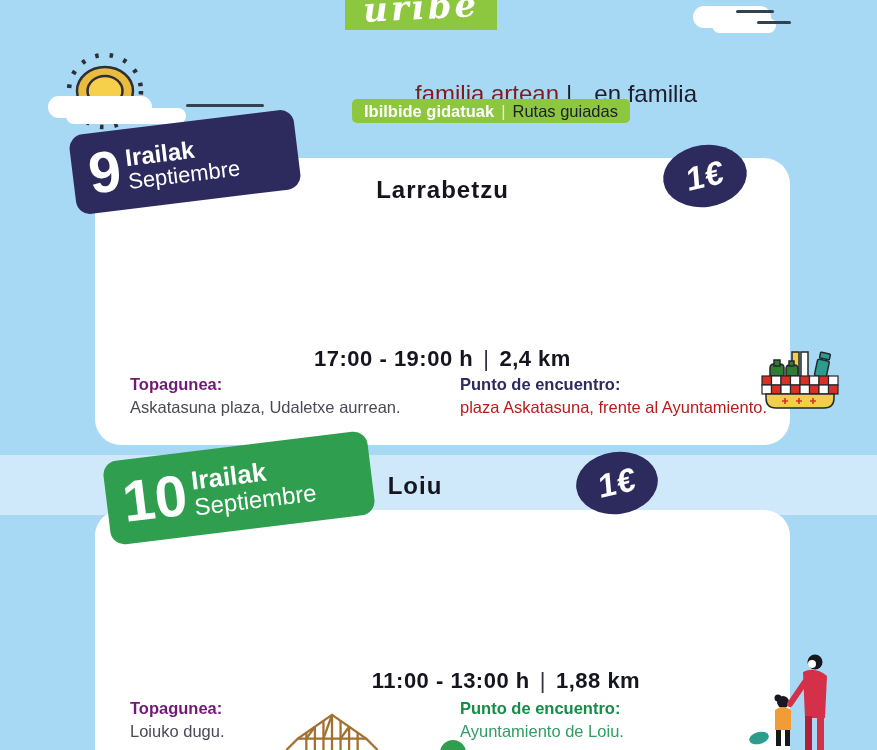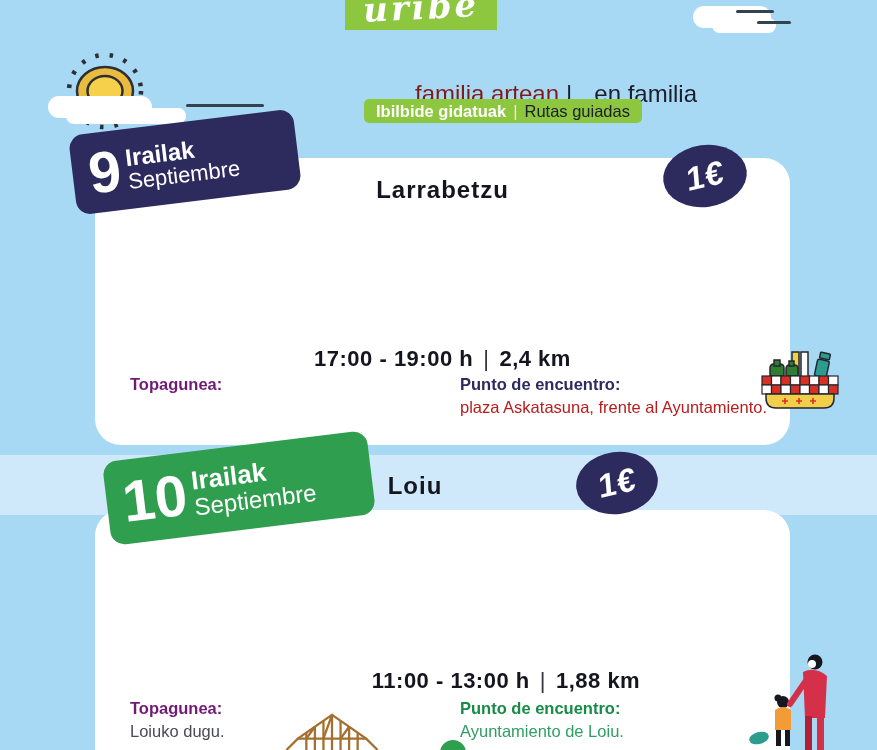--- a/index.html
+++ b/index.html
@@ -18,21 +18,21 @@
     transform:rotate(-3deg); margin-top:-13px;}
   .logo{left:0; top:34px; width:877px; text-align:center; font-size:56px;
     letter-spacing:5px; line-height:1; z-index:2;}
   .logo-eko{color:#3fa547; font-weight:bold;}
   .logo-planak{color:#1d1d2b; font-weight:400;}
   .subtitle{left:0; top:82px; width:697px; text-align:right; font-size:24px; line-height:1;}
   .sub-eu{color:#7f1d1d; font-weight:normal;}
   .sub-sep{color:#1d1d2b; padding:0 7px; font-weight:400;}
   .sub-es{color:#1d1d2b;margin-left:15px;}
   .badge-top{left:352px; top:99px; height:24px; background:#8dc63f; border-radius:5px;
-    display:flex; align-items:center; padding:0 12px; font-size:16.5px; line-height:1;margin-left:12px;}
+    display:flex; align-items:center; padding:0 12px; font-size:16.5px; line-height:1;}
   .badge-top-eu{color:#fff; font-weight:bold;}
   .badge-top-sep{color:#e8f3d2; padding:0 7px;}
   .badge-top-es{color:#20202c;}
 
   
   .sun{left:64px; top:50px; width:82px; height:82px;}
   .cloud{background:#fff; border-radius:14px;}
   .cloud-l1{left:48px; top:96px; width:104px; height:22px; z-index:2;}
   .cloud-l2{left:66px; top:108px; width:120px; height:16px; border-radius:10px; z-index:2;}
   .sky-line{height:3px; background:#33424f; border-radius:2px; z-index:2;}
@@ -169,20 +169,21 @@
     <h3 class="h-navy">Entre palacios y molinos</h3>
     <p class="p-navy">En esta ruta podremos observar diversos palacios, iglesias, caseríos y molinos, todos ellos testigos de la historia de la villa, cuyo legado medieval se ha conservado en muy buen estado.</p>
   </div>
 
   <div class="abs time-row time1">
     <span>17:00 - 19:00 h</span><span class="time-sep">|</span><span>2,4 km</span>
   </div>
 
   <div class="abs meet meet1L">
     <span class="meet-label lbl-dark">Topagunea:</span>
+    <span class="val-gray">Askatasuna plaza, Udaletxe aurrean.</span>
   </div>
   <div class="abs meet meet1R">
     <span class="meet-label lbl-navy">Punto de encuentro:</span>
     <span class="val-navy">plaza Askatasuna, frente al Ayuntamiento.</span>
   </div>
 
   <svg class="abs basket" viewBox="0 0 80 62">
     <rect x="32" y="2" width="7" height="26" fill="#f2cf4a" stroke="#26262e" stroke-width="1.5"></rect>
     <rect x="41" y="2" width="7" height="26" fill="#fff" stroke="#26262e" stroke-width="1.5"></rect>
     <path d="M10 26 v-8 q0-4 4-4 h6 q4 0 4 4 v8 z" fill="#2e7d32" stroke="#26262e" stroke-width="1.5"></path>

